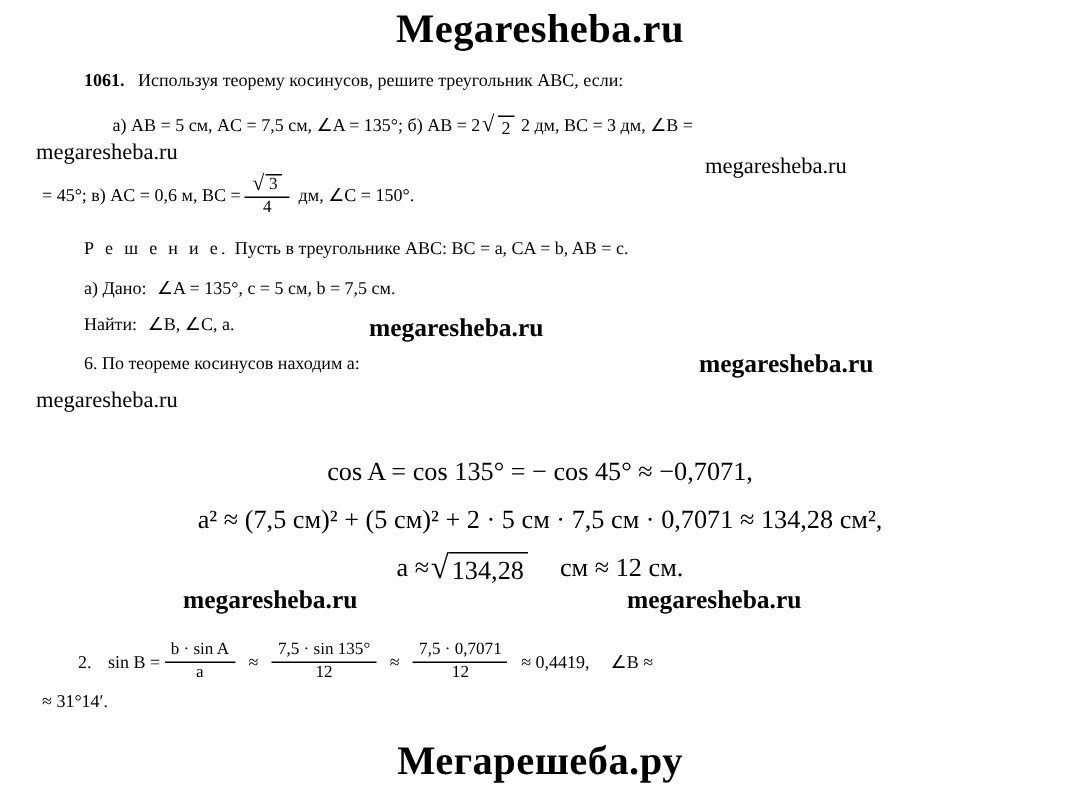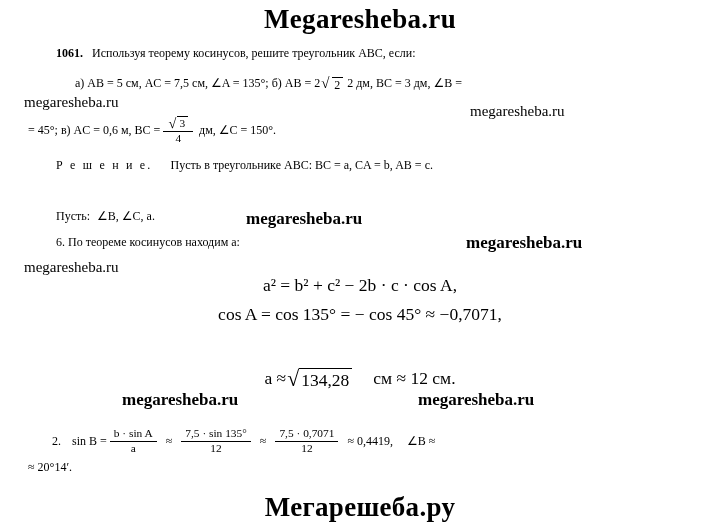--- a/index.html
+++ b/index.html
@@ -129,40 +129,44 @@
   <div class="body-text" style="left:28px; top:77px;margin-left:47px;">
     <span>а) AB = 5 см, AC = 7,5 см, ∠A = 135°; б) AB = 2</span><span class="rad"><span class="radsym">√</span><span class="radicand">2</span></span><span style="margin-left:3px;">2 дм, BC = 3 дм, ∠B =</span>
   </div>
 
   <div class="body-text" style="left:28px; top:117px;">
     <span>= 45°; в) AC = 0,6 м, BC =</span><span class="frac"><span class="num"><span class="rad" style="padding-left:9px;"><span class="radsym">√</span><span class="radicand">3</span></span></span><span class="den">4</span></span><span style="margin-left:3px;">дм, ∠C = 150°.</span>
   </div>
 
   <div class="body-text" style="left:56px; top:159px;">
     <span class="sp">Р е ш е н и е.</span>
-    <span style="margin-left:15px;">Пусть в треугольнике ABC: BC = a, CA = b, AB = c.</span>
+    <span style="margin-left:1px;">Пусть в треугольнике ABC: BC = a, CA = b, AB = c.</span>
   </div>
 
+  <div class="body-text" style="left:56px; top:186px;">
+    <span>а) Дано:</span>
+    <span style="margin-left:4px;">∠A = 135°, c = 5 см, b = 7,5 см.</span>
+  </div>
 
   <div class="body-text" style="left:56px; top:210px;">
-    <span>Пусть:</span>
+    <span>Найти:</span>
     <span style="margin-left:4px;">∠B, ∠C, a.</span>
   </div>
 
   <div class="body-text" style="left:56px; top:236px;">
     <span>6. По теореме косинусов находим a:</span>
   </div>
 
-  <div class="center-line" style="top:275px;">a² = b² + c² − 2b · c · cos A,</div>
   <div class="center-line" style="top:304px; text-align:center;">cos A = cos 135° = − cos 45° ≈ −0,7071,</div>
+  <div class="center-line" style="top:336px;">a² ≈ (7,5 см)² + (5 см)² + 2 · 5 см · 7,5 см · 0,7071 ≈ 134,28 см²,</div>
 
   <div class="center-line" style="top:368px;">
     <span>a ≈</span><span class="rad" style="padding-left:12px;"><span class="radsym">√</span><span class="radicand">134,28</span></span><span style="margin-left:20px;">см ≈ 12 см.</span>
   </div>
 
   <div class="body-text" style="left:52px; top:429px;">
     <span>2.</span>
     <span style="margin-left:8px;">sin B =</span><span class="frac"><span class="num">b · sin A</span><span class="den">a</span></span><span style="margin:0 6px;">≈</span><span class="frac"><span class="num">7,5 · sin 135°</span><span class="den">12</span></span><span style="margin:0 6px;">≈</span><span class="frac"><span class="num">7,5 · 0,7071</span><span class="den">12</span></span><span style="margin-left:6px;">≈ 0,4419,</span><span style="margin-left:14px;">∠B ≈</span>
   </div>
 
-  <div class="body-text" style="left:28px; top:461px;">≈ 20°14′.</div>
+  <div class="body-text" style="left:28px; top:461px;">≈ 31°14′.</div>
 
 </div>
 
 </body></html>

